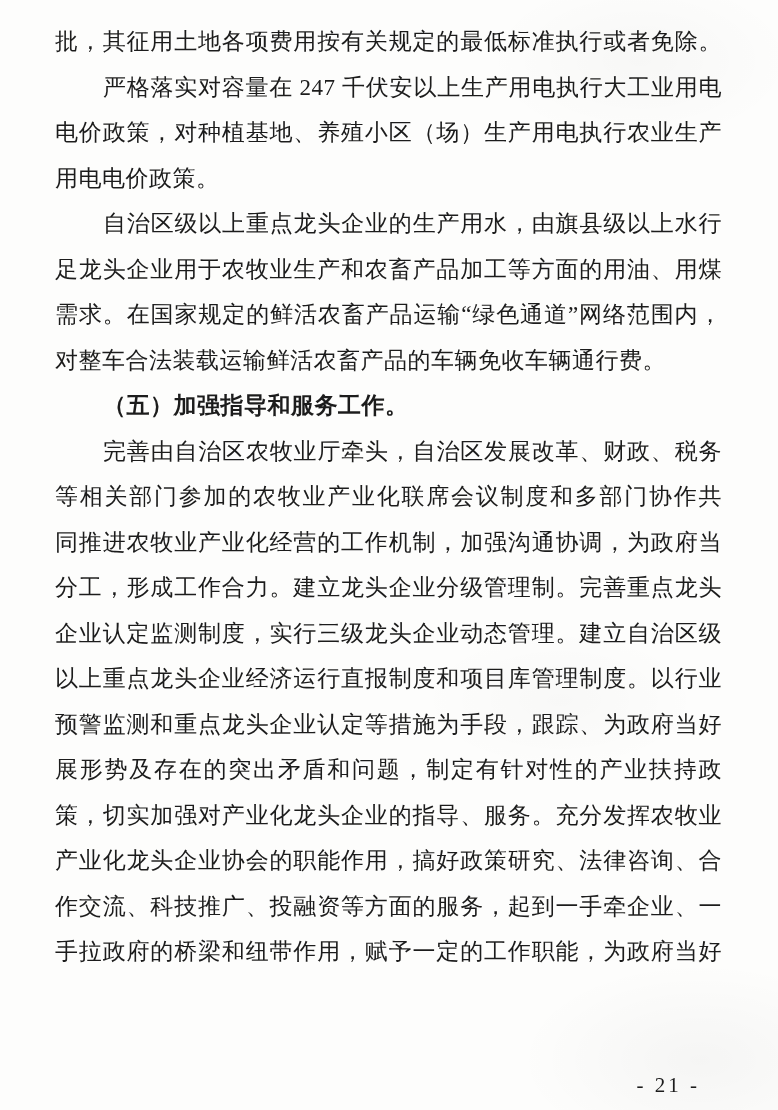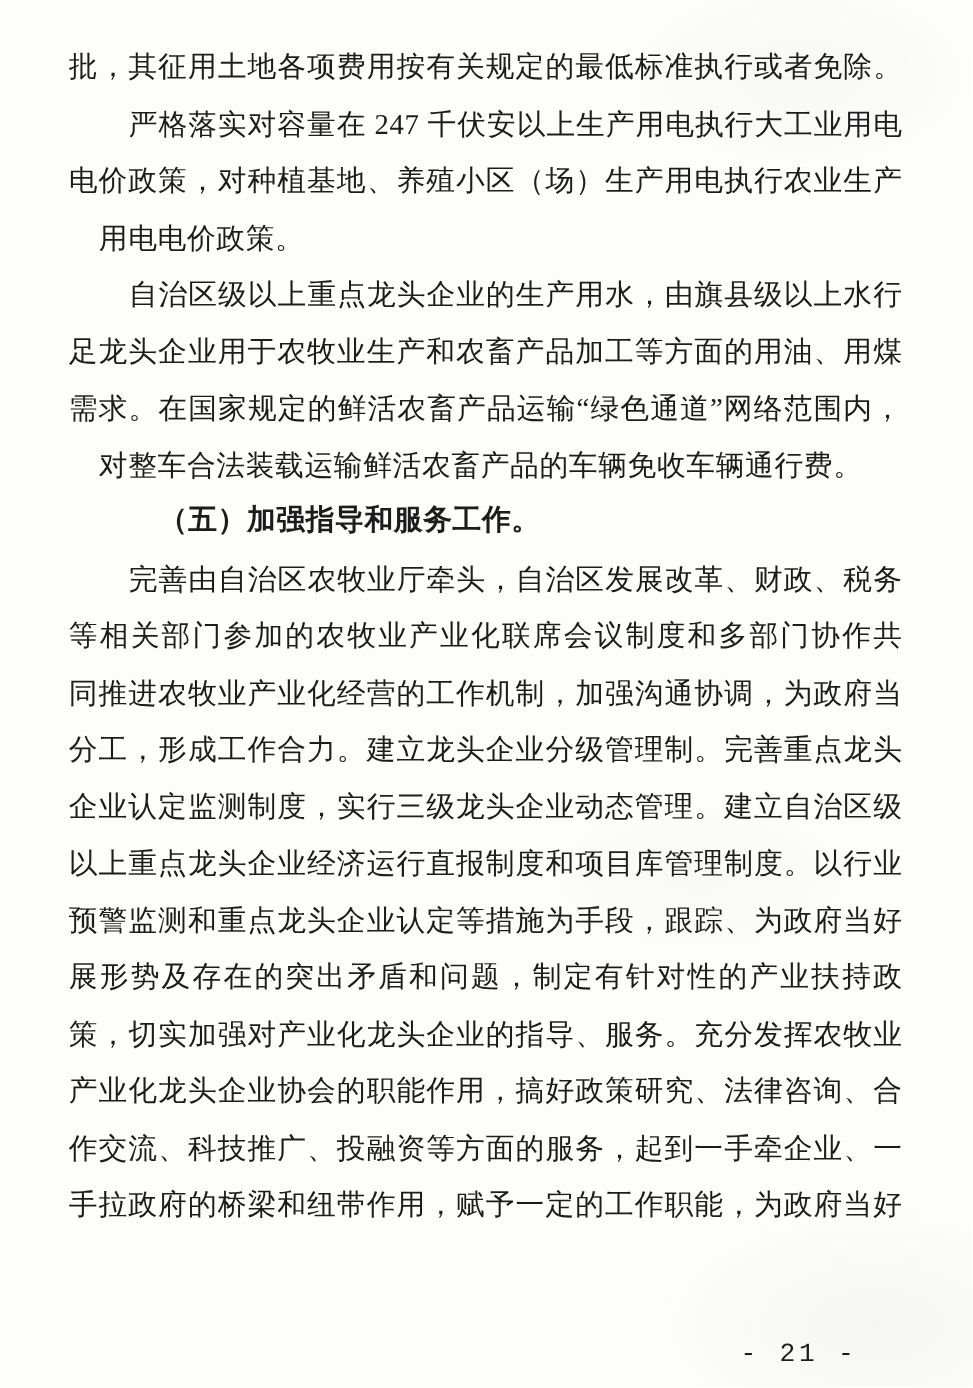--- a/index.html
+++ b/index.html
@@ -22,56 +22,54 @@
     position: absolute;
     inset: 0;
     background:
       radial-gradient(220px 120px at 640px 60px, rgba(0,0,0,0.025), rgba(0,0,0,0) 70%),
       radial-gradient(260px 140px at 700px 1060px, rgba(0,0,0,0.03), rgba(0,0,0,0) 70%),
       radial-gradient(200px 100px at 560px 700px, rgba(0,0,0,0.02), rgba(0,0,0,0) 70%);
     pointer-events: none;
   }
   .text-block {
     position: absolute;
-    top: 31px;
+    top: 19px;
     left: 55px;
     width: 667px;
   }
   .line {
     height: 45.5px;
     line-height: 45.5px;
     font-size: 23px;
     letter-spacing: 0.5px;
     text-align: justify;
     text-align-last: justify;
     overflow: hidden;
   }
   .line.indent {
     padding-left: 48px;
   }
   .line.para-end {
     text-align: left;
     text-align-last: left;
-    margin-left: 24px;
   }
   .line.heading {
-    font-family: Liberation Mono, monospace;
+    font-family: Liberation Sans, sans-serif;
     font-weight: 700;
     text-align: right;
     text-align-last: left;
   }
   .footer {
     position: absolute;
     top: 1072px;
-    right: 92px;
+    right: 78px;
     font-size: 21px;
     line-height: 26px;
     letter-spacing: 3px;
     color: var(--ink, #1c1c1c);
-    font-family: Liberation Mono, monospace;
   }
 </style>
 </head>
 <body>
 
 <div class="page">
   <div class="text-block">
       <div class="line">批，其征用土地各项费用按有关规定的最低标准执行或者免除。</div>
       <div class="line indent">严格落实对容量在 247 千伏安以上生产用电执行大工业用电</div>
       <div class="line">电价政策，对种植基地、养殖小区（场）生产用电执行农业生产</div>

